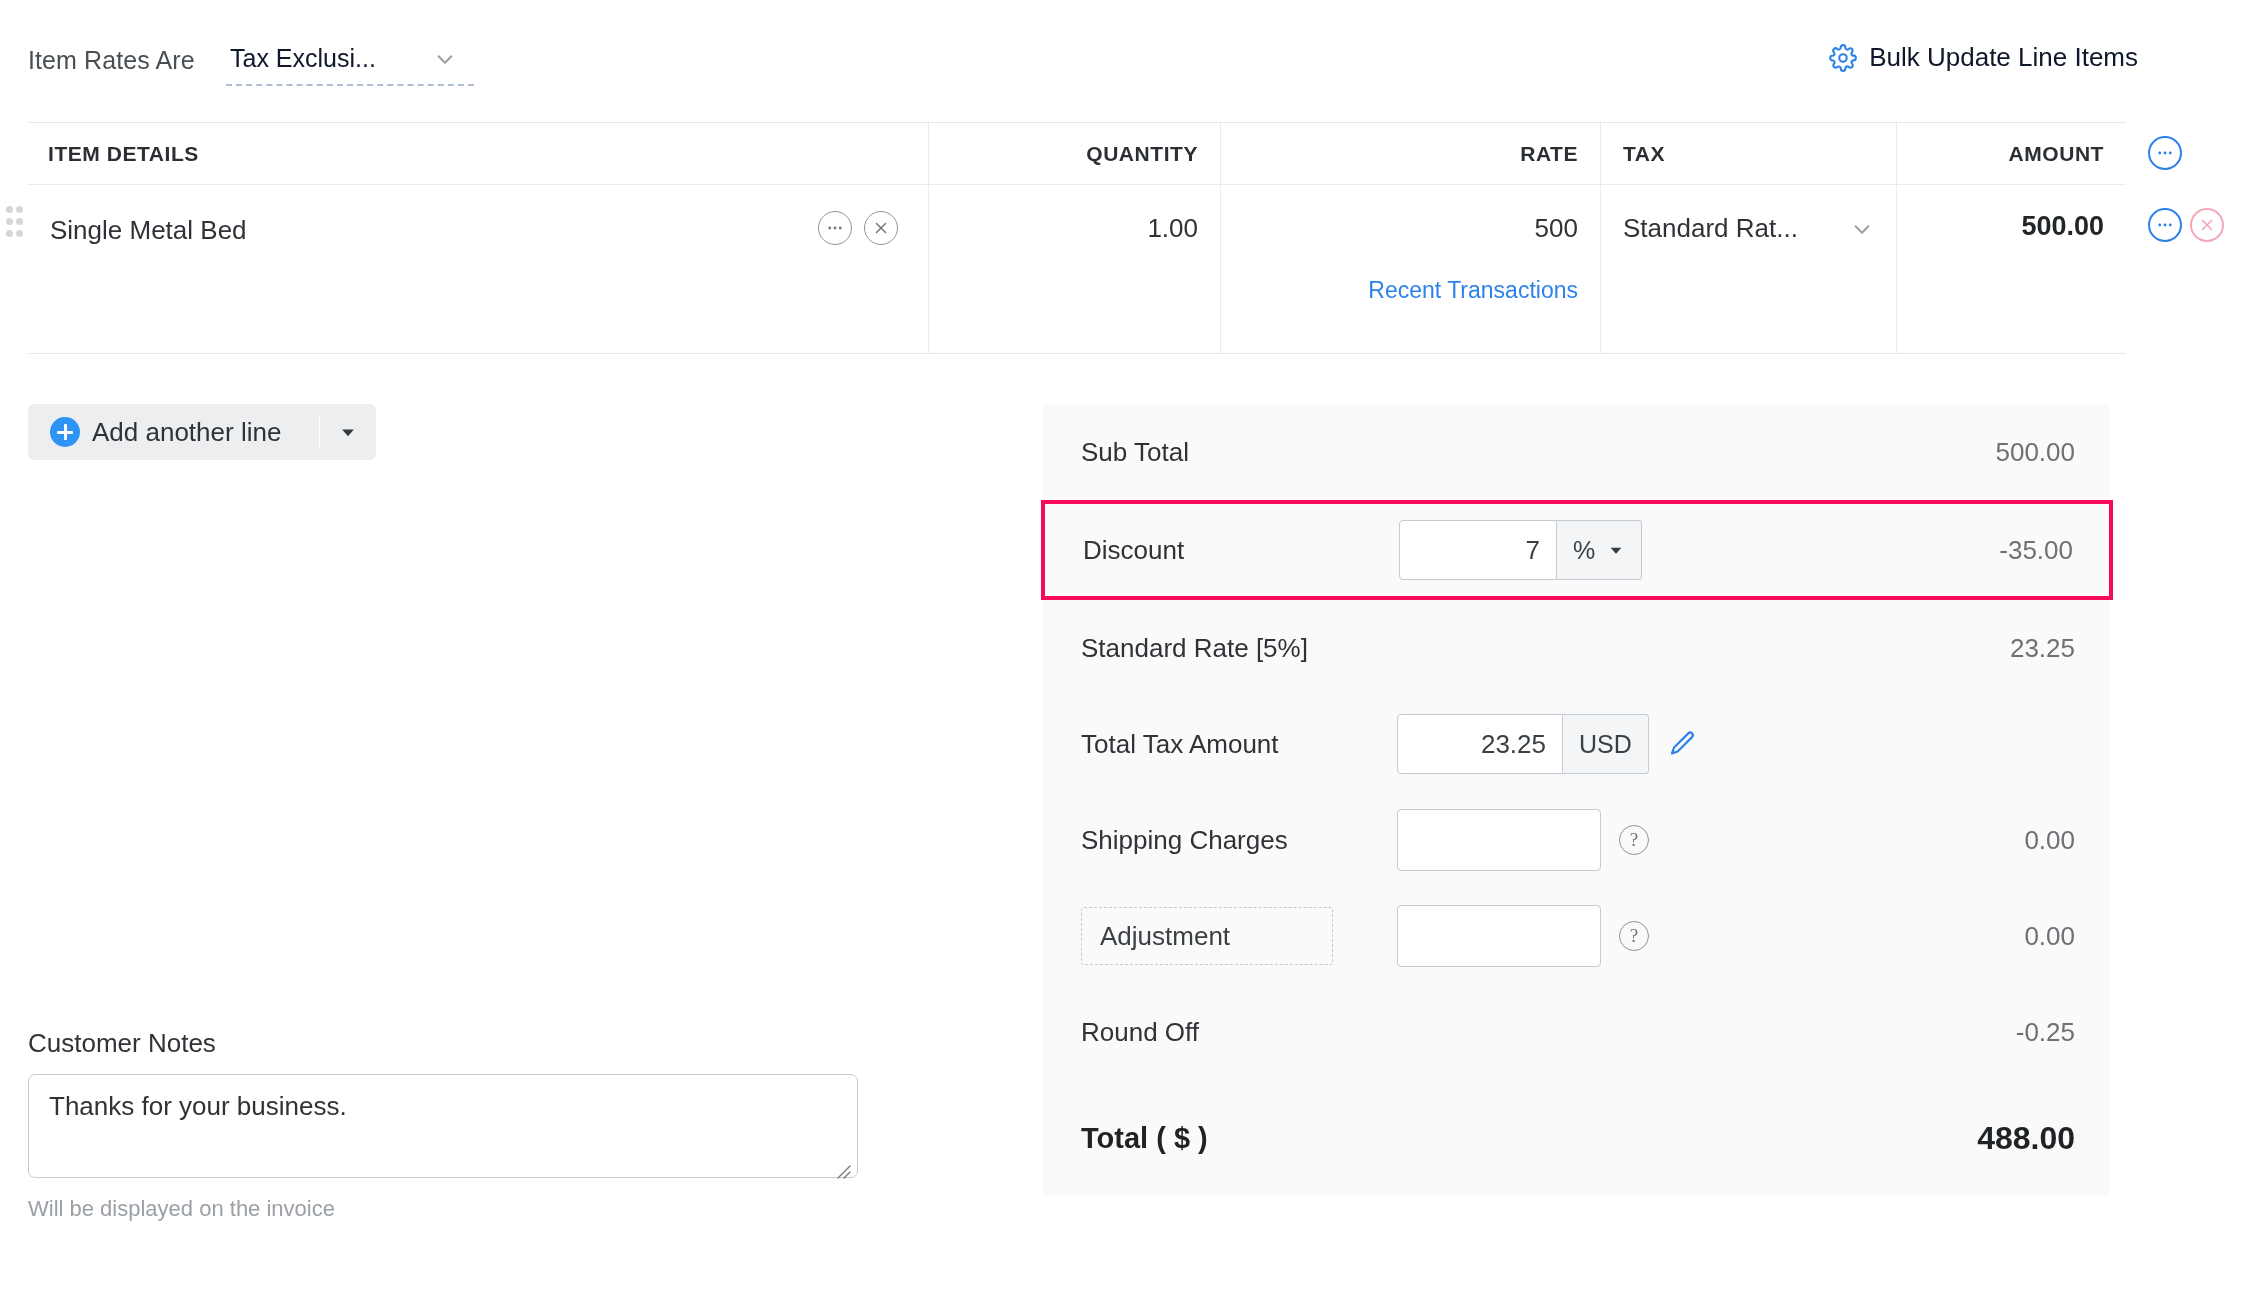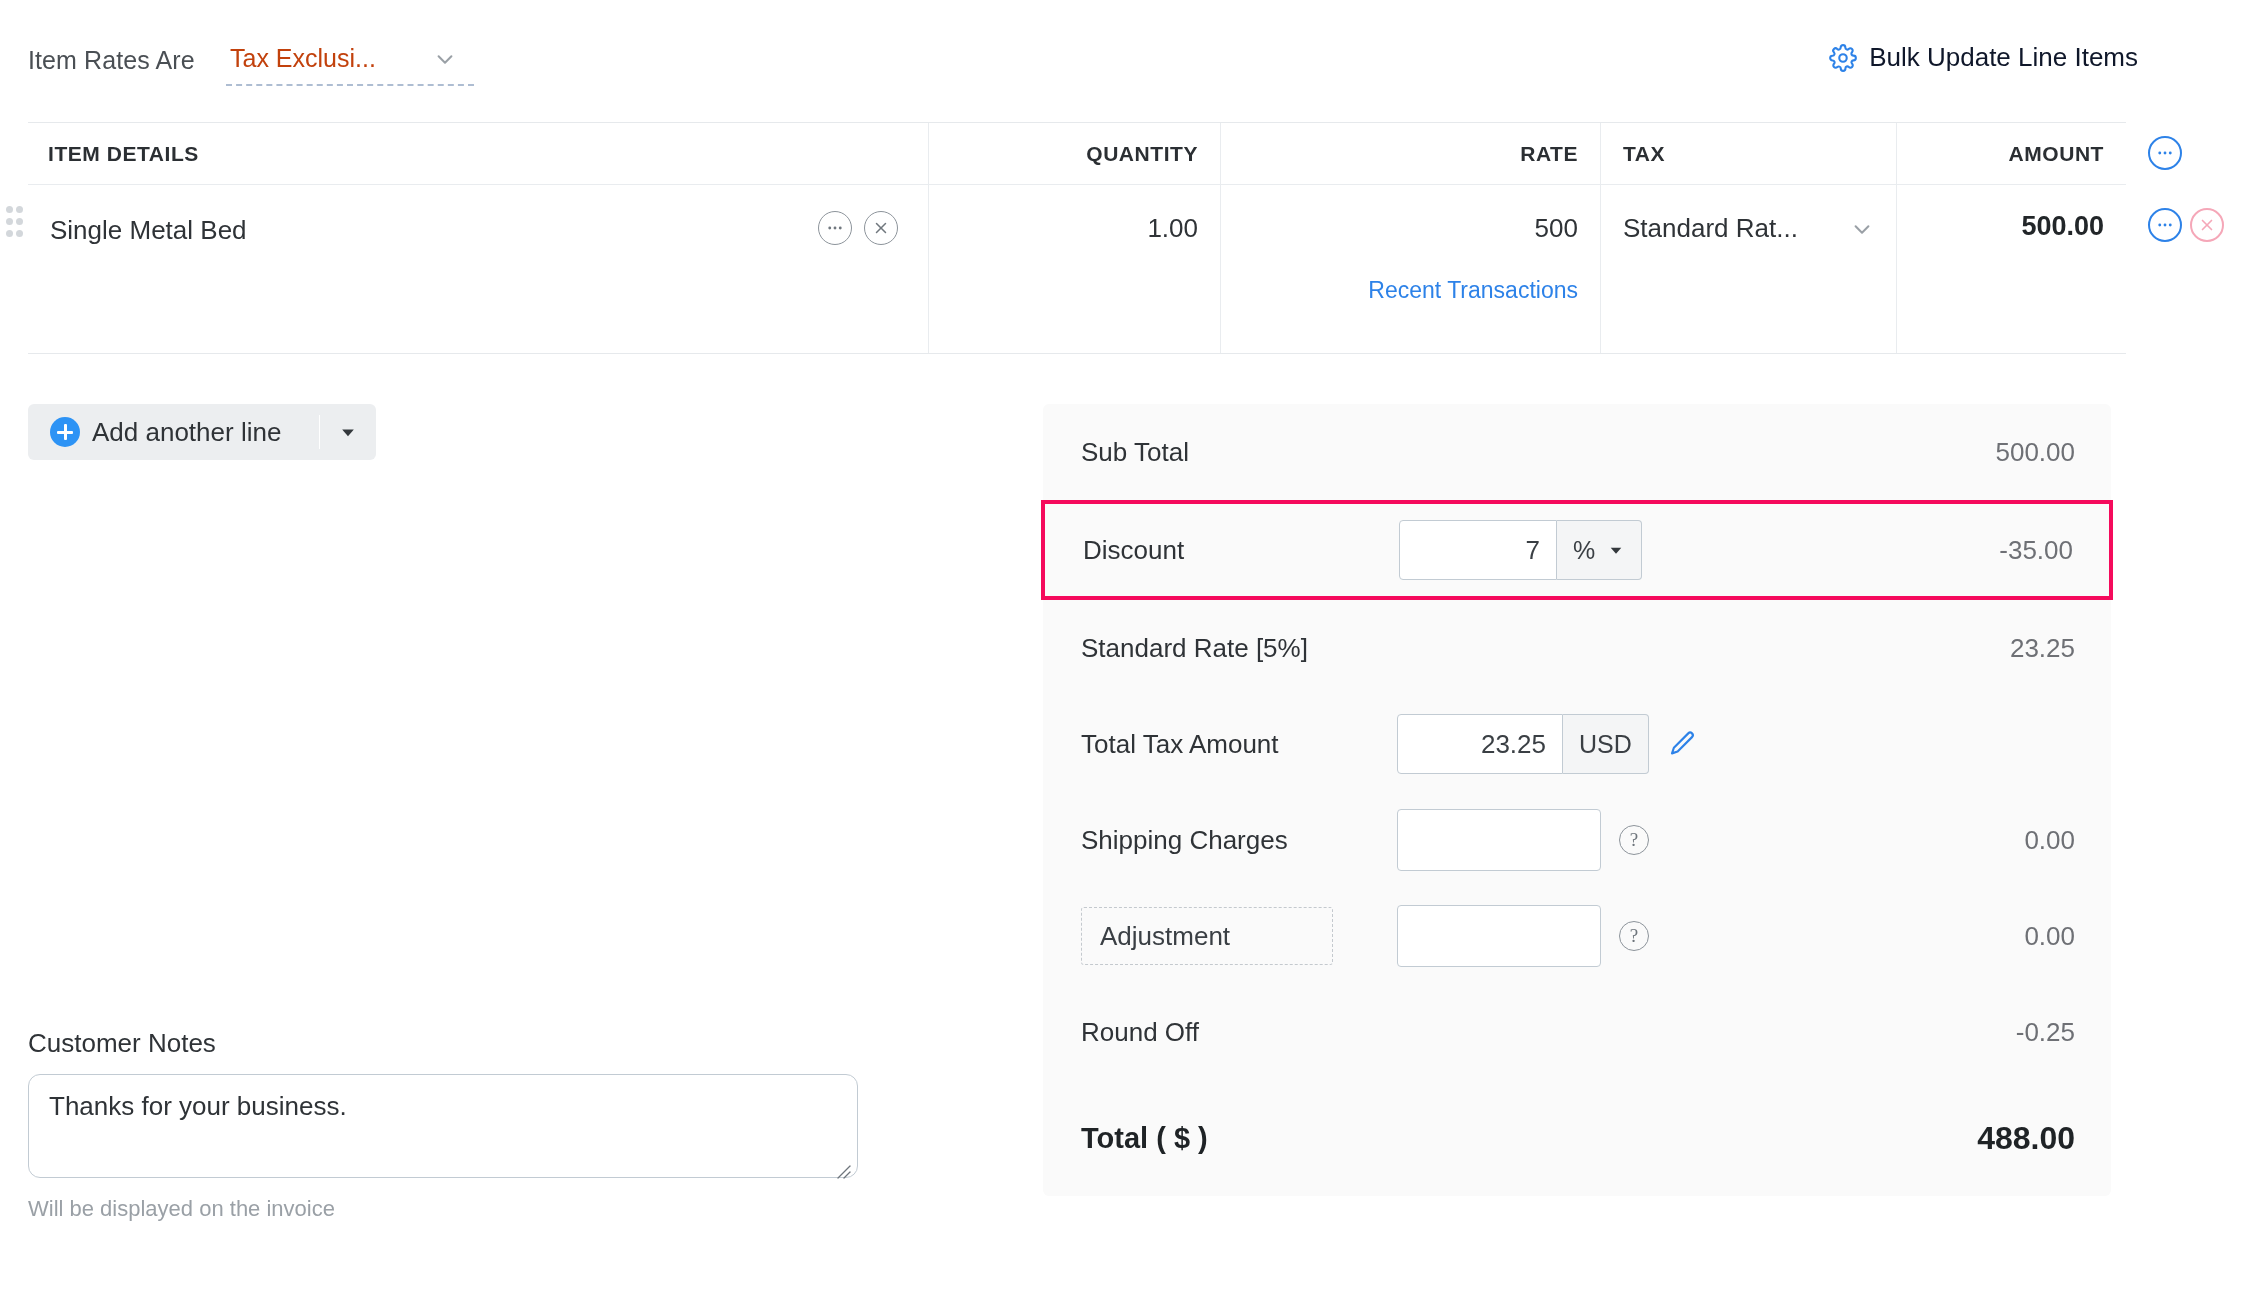--- a/index.html
+++ b/index.html
@@ -33,21 +33,21 @@
     left: 226px; top: 40px;
     width: 248px;
     height: 46px;
     border-bottom: 2px dashed #aebdd2;
     cursor: pointer;
   }
   .rates-select .val {
     position: absolute;
     left: 4px; top: 4px;
     font-size: 25px;
-    color: #c2410c;
+    color: #0f172a;
     white-space: nowrap;
   }
   .rates-select .chev {
     position: absolute;
     right: 18px; top: 8px;
     width: 22px; height: 22px;
   }
   .chev svg { display: block; }
 
   .bulk-link {
@@ -328,21 +328,21 @@
     position: absolute;
     left: 28px; top: 1028px;
     font-size: 26px;
     color: #2f3337;
   }
   .notes-box {
     position: absolute;
     left: 28px; top: 1074px;
     width: 830px; height: 104px;
     border: 1.5px solid #c2cbd3;
-    border-radius: 12px;
+    border-radius: 7px;
     background: #fff;
     padding: 16px 20px;
     font-size: 26px;
     color: #2f3337;
     cursor: text;
   }
   .notes-grip {
     position: absolute;
     right: 6px; bottom: 4px;
     width: 18px; height: 18px;

